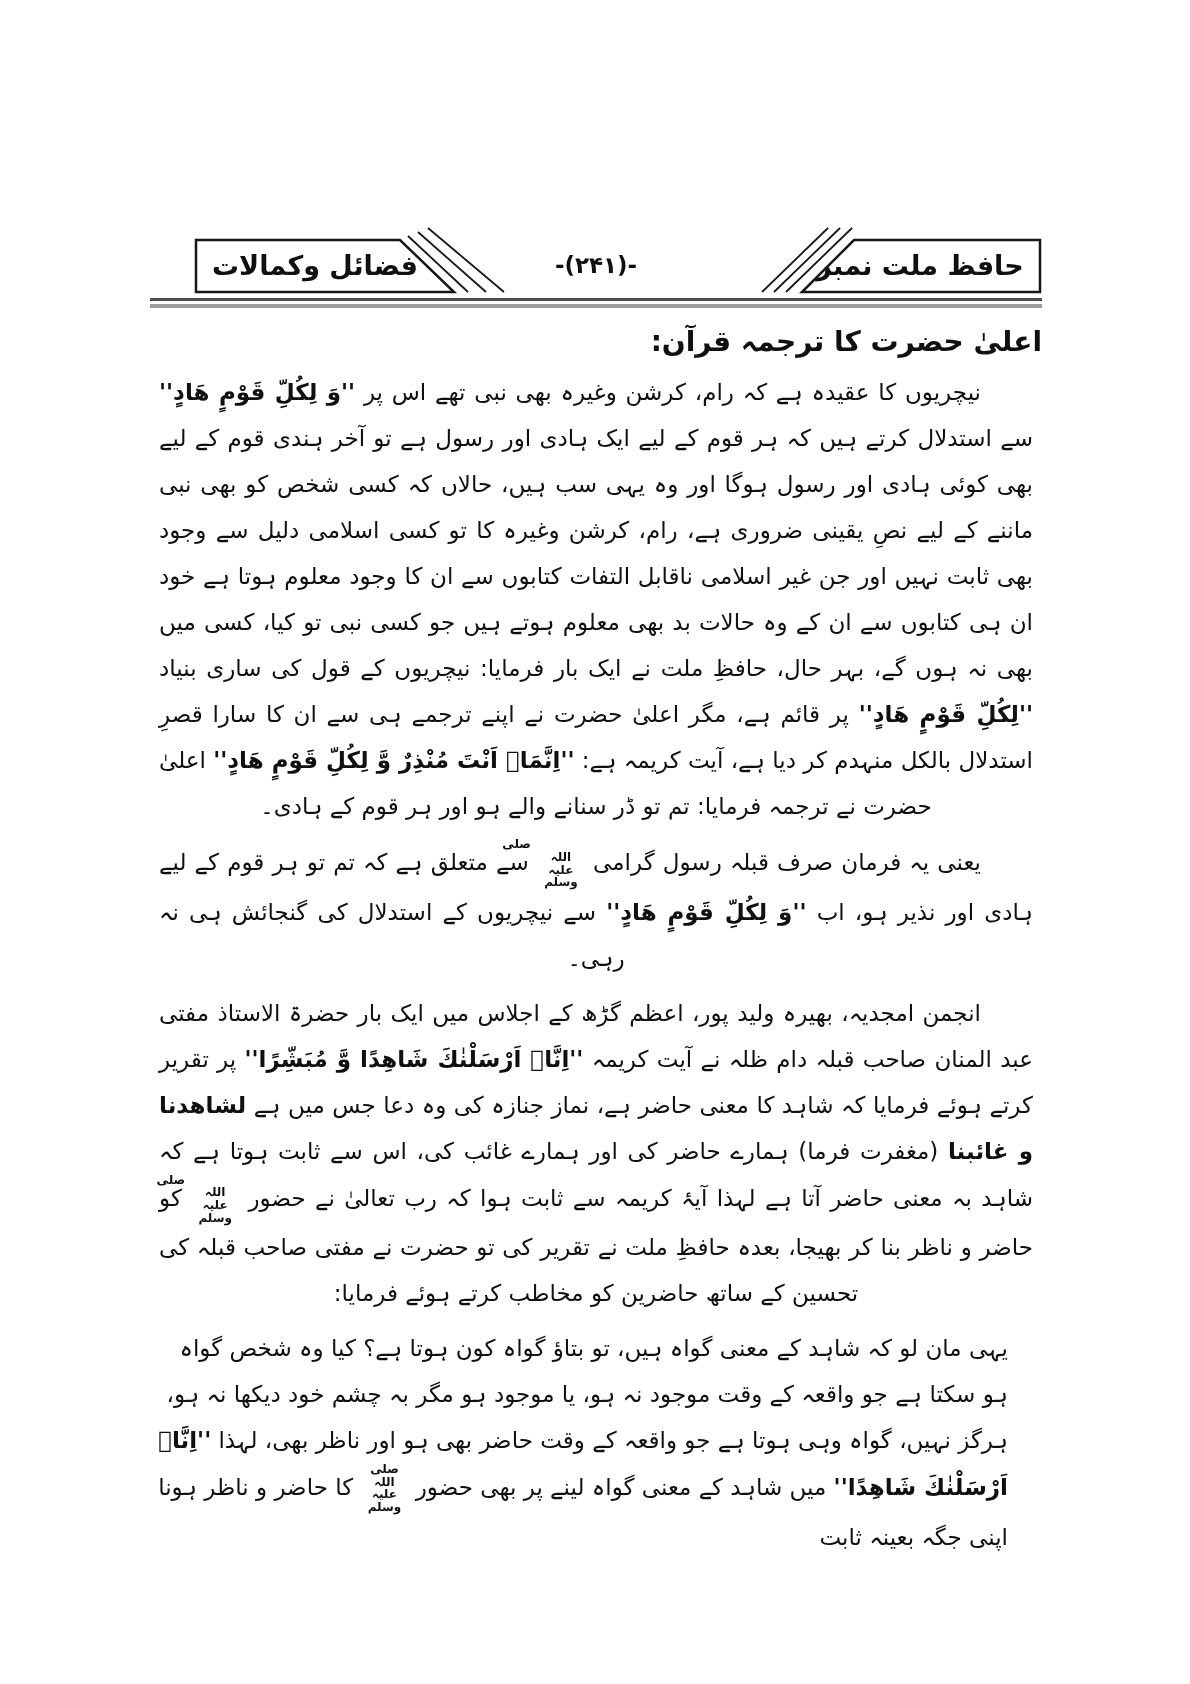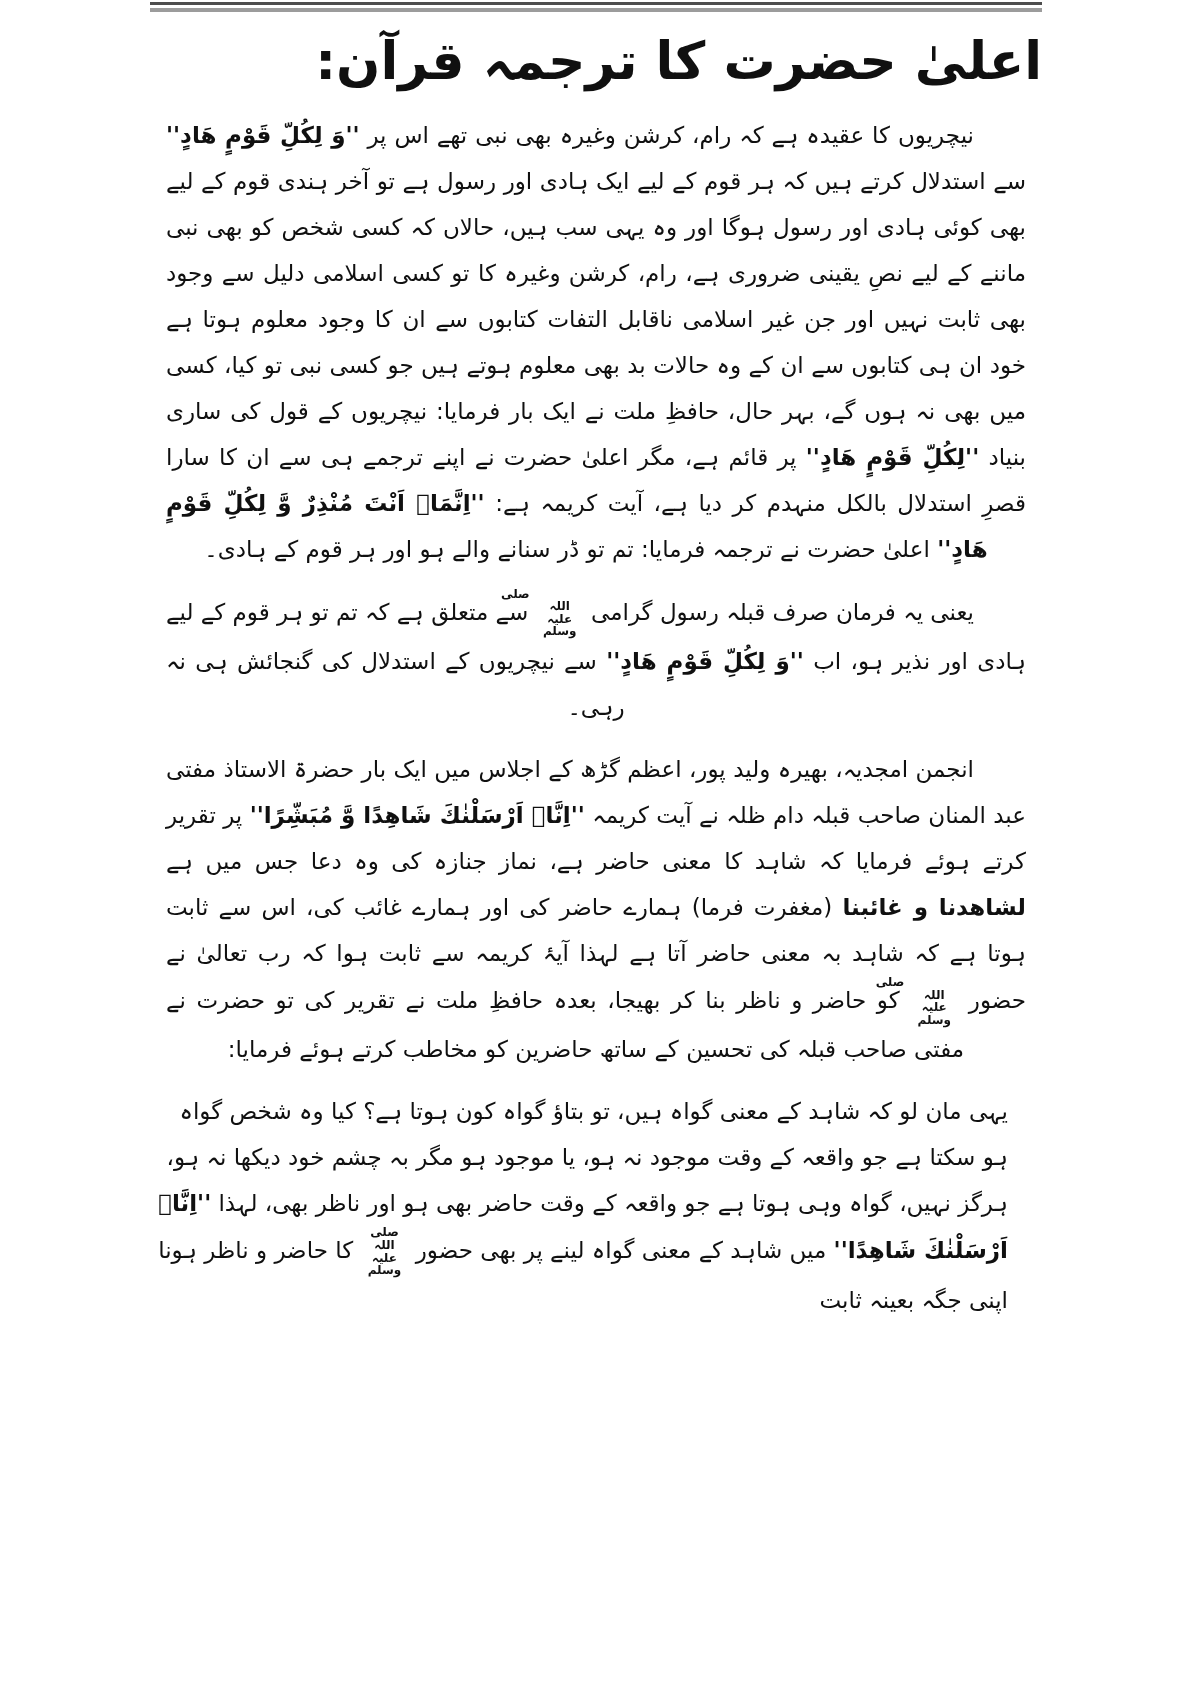--- a/index.html
+++ b/index.html
@@ -30,30 +30,30 @@
     position:absolute;top:26px;left:346px;width:200px;
     text-align:center;font-size:23px;font-weight:700;
     direction:ltr;letter-spacing:1px;
   }
   .rule{margin-top:2px;}
   .rule .r1{height:3px;background:#4d4d4d;}
   .rule .r2{height:4px;background:#9c9c9c;margin-top:3px;}
   
   h1.sec{
     margin:16px 0 8px;
-    font-size:52px;line-height:1.3;font-weight:700;
+    font-size:28px;line-height:1.3;font-weight:700;
     text-align:right;
   }
   h2.sec{
     margin:10px 0 6px;
     font-size:33px;line-height:1.3;font-weight:700;
     text-align:right;
   }
   p.body-para{
-    margin:16px;
+    margin:9px;
     font-size:23px;
     line-height:46px;
     text-align:justify;
     text-align-last:center;
     text-indent:52px;
   }
   blockquote.quote{
     margin:6px 34px 0 0;
     padding:0;
     font-size:23px;
@@ -69,20 +69,37 @@
     text-align:center;vertical-align:middle;
     margin:0 2px;
   }
 </style>
 </head>
 <body>
 
 <div class="page">
   <div class="content">
 
+    <div class="header">
+      <svg width="892" height="70" viewBox="0 0 892 70" aria-hidden="true">
+
+        <path d="M46,14 H250 L304,66 H46 Z" fill="#ffffff" stroke="#161616" stroke-width="2.5"></path>
+        <line x1="258" y1="10" x2="318" y2="66" stroke="#161616" stroke-width="1.8"></line>
+        <line x1="268" y1="6" x2="336" y2="66" stroke="#161616" stroke-width="1.8"></line>
+        <line x1="278" y1="2" x2="354" y2="66" stroke="#161616" stroke-width="1.8"></line>
+
+        <path d="M704,14 H890 V66 H652 Z" fill="#ffffff" stroke="#161616" stroke-width="2.5"></path>
+        <line x1="636" y1="66" x2="702" y2="2" stroke="#161616" stroke-width="1.8"></line>
+        <line x1="624" y1="66" x2="690" y2="2" stroke="#161616" stroke-width="1.8"></line>
+        <line x1="612" y1="66" x2="678" y2="2" stroke="#161616" stroke-width="1.8"></line>
+      </svg>
+      <span class="tab-label left-tab">فضائل وکمالات</span>
+      <span class="page-num">-(۲۴۱)-</span>
+      <span class="tab-label right-tab">حافظ ملت نمبر</span>
+    </div>
 
     <div class="rule">
       <div class="r1"></div>
       <div class="r2"></div>
     </div>
 
     <h1 class="sec">اعلیٰ حضرت کا ترجمہ قرآن:</h1>
 
     <p class="body-para"><span class="seg-u">نیچریوں کا عقیدہ ہے کہ رام، کرشن وغیرہ بھی نبی تھے اس پر </span><span class="seg-a">''وَ لِكُلِّ قَوْمٍ هَادٍ''</span><span class="seg-u"> سے استدلال کرتے ہیں کہ ہر قوم کے لیے ایک ہادی اور رسول ہے تو آخر ہندی قوم کے لیے بھی کوئی ہادی اور رسول ہوگا اور وہ یہی سب ہیں، حالاں کہ کسی شخص کو بھی نبی ماننے کے لیے نصِ یقینی ضروری ہے، رام، کرشن وغیرہ کا تو کسی اسلامی دلیل سے وجود بھی ثابت نہیں اور جن غیر اسلامی ناقابل التفات کتابوں سے ان کا وجود معلوم ہوتا ہے خود ان ہی کتابوں سے ان کے وہ حالات بد بھی معلوم ہوتے ہیں جو کسی نبی تو کیا، کسی میں بھی نہ ہوں گے، بہر حال، حافظِ ملت نے ایک بار فرمایا: نیچریوں کے قول کی ساری بنیاد </span><span class="seg-a">''لِكُلِّ قَوْمٍ هَادٍ''</span><span class="seg-u"> پر قائم ہے، مگر اعلیٰ حضرت نے اپنے ترجمے ہی سے ان کا سارا قصرِ استدلال بالکل منہدم کر دیا ہے، آیت کریمہ ہے: </span><span class="seg-a">''اِنَّمَاۤ اَنْتَ مُنْذِرٌ وَّ لِكُلِّ قَوْمٍ هَادٍ''</span><span class="seg-u"> اعلیٰ حضرت نے ترجمہ فرمایا: تم تو ڈر سنانے والے ہو اور ہر قوم کے ہادی۔</span></p>
 

